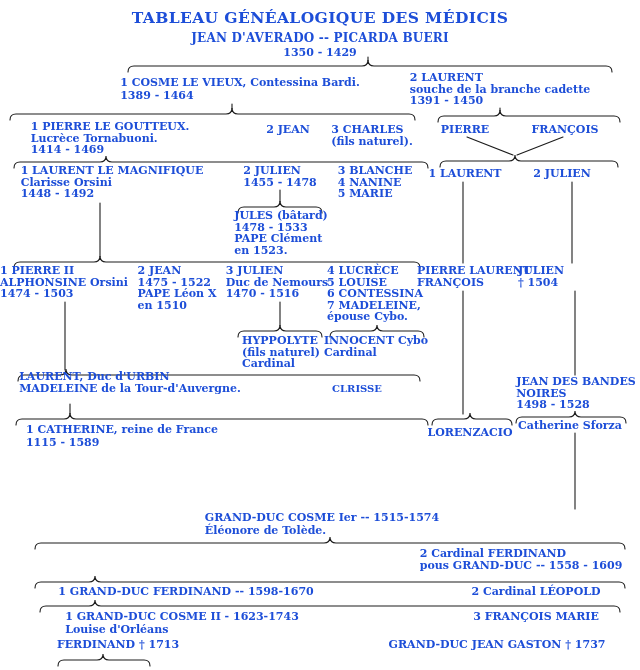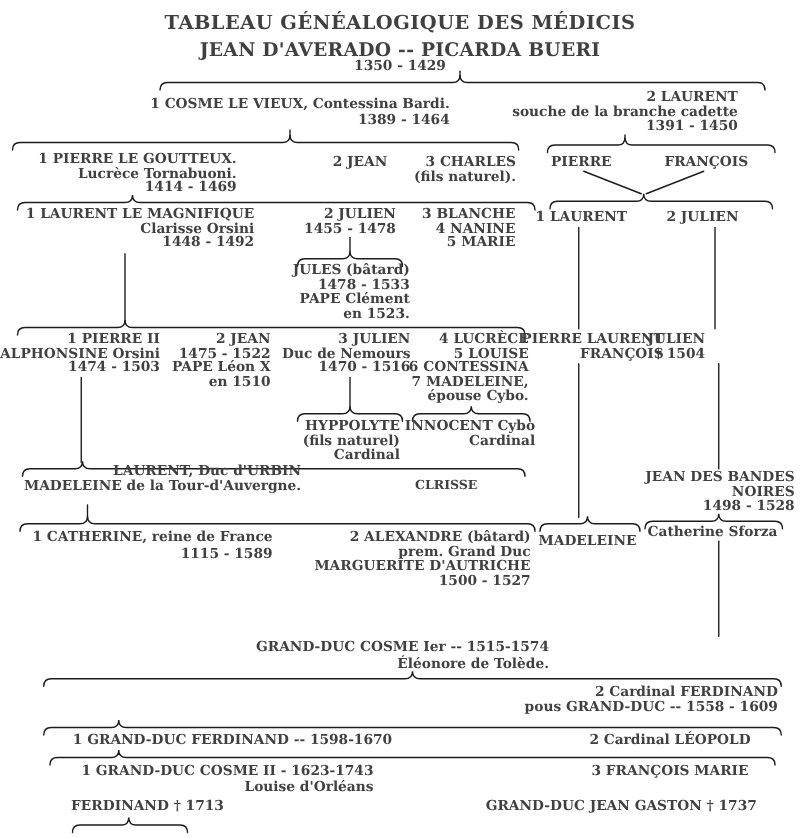--- a/index.html
+++ b/index.html
@@ -1,33 +1,33 @@
 <!DOCTYPE html>
 <html><head>
 <meta charset="utf-8">
 <style>
   html,body{margin:0;padding:0;background:#ffffff;}
   .page{
     position:relative;width:640px;height:670px;background:#ffffff;
-    font-family:"DejaVu Serif","Liberation Serif",serif;color:#404040;overflow:hidden;
+    font-family:"DejaVu Serif","Liberation Serif",serif;color:#1d4ed8;overflow:hidden;
   }
   .node{
     position:absolute;transform:translateX(-50%);
-    white-space:pre;text-align:right;font-weight:bold;
+    white-space:pre;text-align:left;font-weight:bold;
     font-size:11px;line-height:12.5px;
   }
   .sm{font-size:11px;line-height:11.5px;}
   .xs{font-size:10px;line-height:11px;}
   .page-title{
     position:absolute;left:320px;top:8px;transform:translateX(-50%);
     white-space:pre;font-weight:bold;font-size:15.5px;letter-spacing:.4px;
   }
   .subtitle{
     position:absolute;left:320px;top:31px;transform:translateX(-50%);
-    white-space:pre;font-weight:bold;font-size:15px;letter-spacing:.2px;text-align:right;
+    white-space:pre;font-weight:bold;font-size:12px;letter-spacing:.2px;text-align:right;
   }
   .subdates{
     position:absolute;left:320px;top:46px;transform:translateX(-50%);
     white-space:pre;font-weight:bold;font-size:11px;
   }
   svg.connectors{position:absolute;left:0;top:0;pointer-events:none;}
   svg.connectors path{stroke:#1c1c1c;stroke-width:1.1;fill:none;stroke-linecap:round;}
 </style>
 </head>
 <body>
@@ -130,25 +130,21 @@
 
   <div class="node sm" style="left:130px;top:371px">LAURENT, Duc d'URBIN
 MADELEINE de la Tour-d'Auvergne.</div>
   <div class="node xs" style="left:357px;top:383px">CLRISSE</div>
   <div class="node sm" style="left:576px;top:376px">JEAN DES BANDES
 NOIRES
 1498 - 1528</div>
 
   <div class="node" style="left:122px;top:424px">1 CATHERINE, reine de France
 1115 - 1589</div>
-  <div class="node sm" style="left:338px;top:424px">2 ALEXANDRE (bâtard)
-prem. Grand Duc
-MARGUERITE D'AUTRICHE
-1500 - 1527</div>
-  <div class="node" style="left:470px;top:427px">MADELEINE</div>
+  <div class="node" style="left:470px;top:427px">LORENZACIO</div>
   <div class="node sm" style="left:570px;top:420px">Catherine Sforza</div>
 
   <div class="node" style="left:322px;top:512px">GRAND-DUC COSME Ier -- 1515-1574
 Éléonore de Tolède.</div>
   <div class="node sm" style="left:521px;top:548px">2 Cardinal FERDINAND
 pous GRAND-DUC -- 1558 - 1609</div>
   <div class="node" style="left:186px;top:586px">1 GRAND-DUC FERDINAND -- 1598-1670</div>
   <div class="node" style="left:536px;top:586px">2 Cardinal LÉOPOLD</div>
   <div class="node" style="left:182px;top:611px">1 GRAND-DUC COSME II - 1623-1743
 Louise d'Orléans</div>

